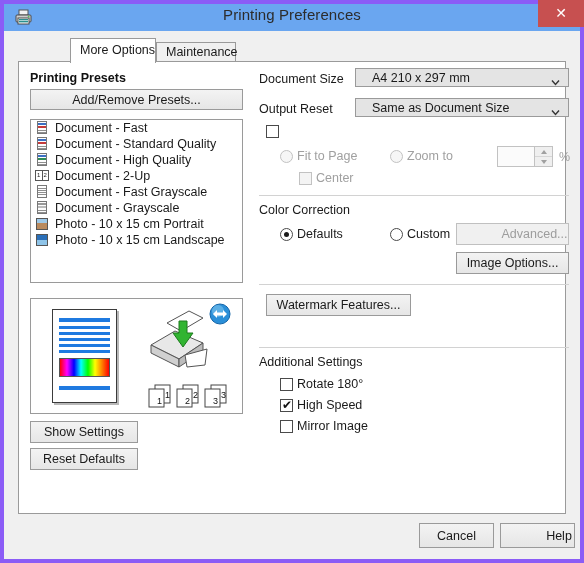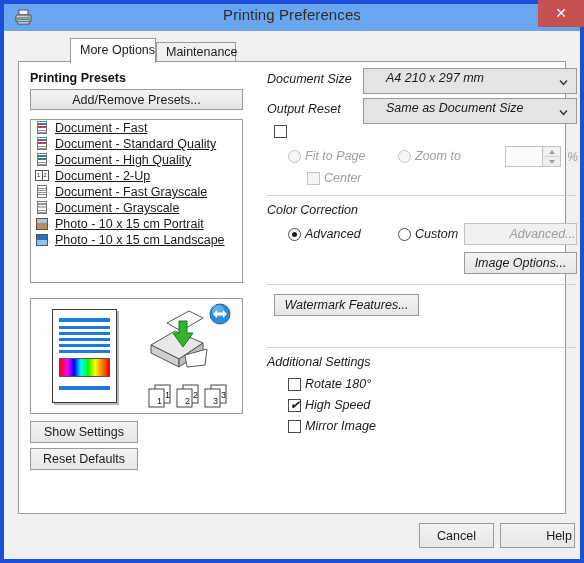--- a/index.html
+++ b/index.html
@@ -10,21 +10,21 @@
   body {
     font-family: "Liberation Sans", sans-serif;
     -webkit-font-smoothing: none;
   }
 
   #dialog {
     position: relative;
     width: 584px;
     height: 563px;
     box-sizing: border-box;
-    background: #1d4ed8;
+    background: #8b5cf6;
     padding: 4px 4px 4px 4px;
     overflow: hidden;
   }
 
   
   .titlebar {
     position: relative;
     height: 27px;
     background: #6aa6f0;
   }
@@ -160,21 +160,20 @@
     display: flex;
     align-items: center;
     padding-left: 4px;
     cursor: default;
   }
   .preset-item .pi-label {
     font-size: 12.5px;
     color: #1a1a1a;
     margin-left: 6px;
     white-space: nowrap;
-    text-decoration: underline;
   }
   .pico { width: 14px; height: 14px; position: relative; flex: 0 0 14px; }
 
   
   .pico .sheet {
     position: absolute; left: 2px; top: 0; width: 10px; height: 13px;
     background: #fdfdfd; border: 1px solid #777;
     box-sizing: border-box;
   }
   .pico .ln { position: absolute; left: 3px; width: 8px; height: 1px; background: #8f8f8f; }
@@ -236,43 +235,42 @@
     width: 108px;
     height: 22px;
     line-height: 21px;
   }
   #show-settings { top: 359px; }
   #reset-defaults { top: 386px; }
 
   
   .rightcol {
     position: absolute;
-    left: 248px;
+    left: 240px;
     top: 0;
     width: 312px;
     height: 451px;
-    font-style: italic;
   }
   .rlabel {
     position: absolute;
     font-size: 12.5px;
     color: #1a1a1a;
     white-space: nowrap;
   }
   .rlabel.dim { color: #a0a0a0; }
 
   select.combo, .combo {
     position: absolute;
     box-sizing: border-box;
-    height: 26px;
+    height: 19px;
     background: #e4e4e4;
     border: 1px solid #9a9a9a;
     font-size: 12.5px;
     color: #1a1a1a;
-    padding-left: 22px;
+    padding-left: 16px;
     line-height: 19px;
     font-family: "Liberation Sans", sans-serif;
     cursor: default;
   }
   .combo .chev {
     position: absolute;
     right: 8px;
     top: 5px;
     width: 9px;
     height: 9px;
@@ -573,21 +571,21 @@
         <div class="cb dim" style="left:40px; top:110px;"></div>
         <div class="rlabel dim" style="left:57px; top:109px;">Center</div>
 
         <div class="hr" style="left:0; top:133px; width:310px;"></div>
 
         <div class="rlabel" style="left:0; top:141px;">Color Correction</div>
 
         <div class="rb" style="left:21px; top:166px;">
             <span class="dot"></span>
           </div>
-        <div class="rlabel" style="left:38px; top:165px;">Advanced</div>
+        <div class="rlabel" style="left:38px; top:165px;">Defaults</div>
 
         <div class="rb" style="left:131px; top:166px;"></div>
         <div class="rlabel" style="left:148px; top:165px;">Custom</div>
 
         <div class="btn rbtn disabled" style="left:197px; top:161px; width:113px;padding-left:44px;">Advanced...</div>
         <div class="btn rbtn" style="left:197px; top:190px; width:113px;">Image Options...</div>
 
         <div class="hr" style="left:0; top:222px; width:310px;"></div>
 
         <div class="btn rbtn" style="left:7px; top:232px; width:145px;">Watermark Features...</div>

